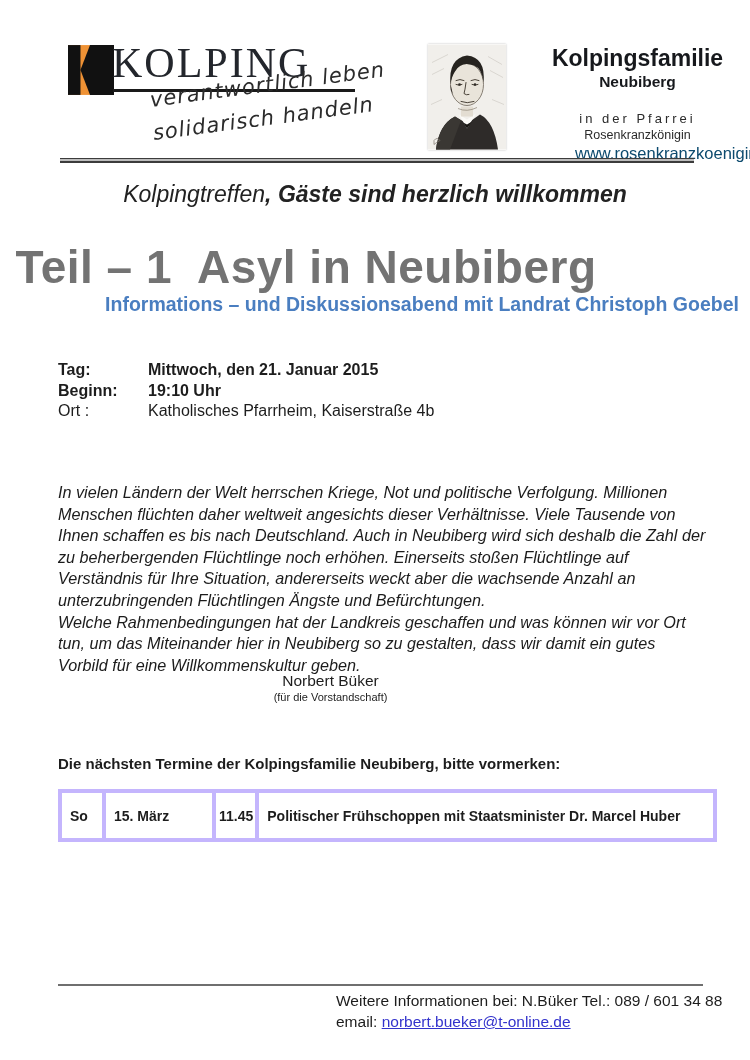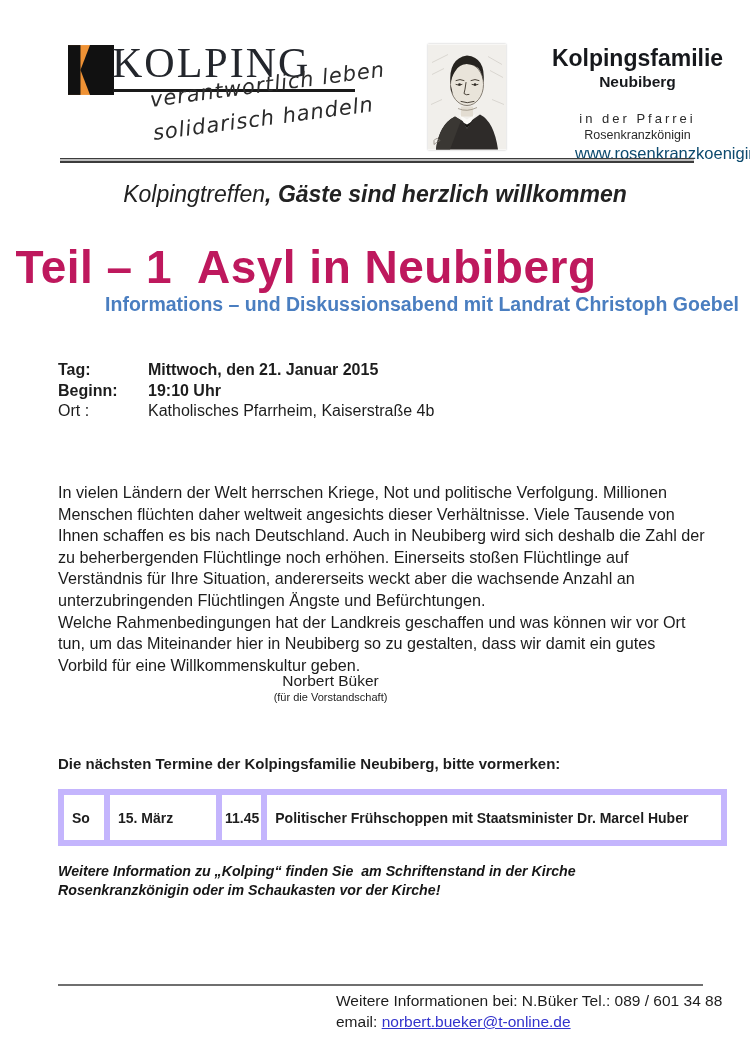--- a/index.html
+++ b/index.html
@@ -34,45 +34,45 @@
     left:60px;top:158px;width:634px;height:5px;
     background:linear-gradient(to bottom,#3c3c3c 0 1.5px,#bdbdbd 1.5px 3.5px,#3c3c3c 3.5px 5px);
   }
 
   
   .invite{left:0;top:181px;width:750px;text-align:center;font-size:23px;font-style:italic;color:#222;}
   .invite .lead{font-weight:normal;}
   .invite .rest{font-weight:bold;}
   .event-title{
     left:0;top:240px;width:612px;text-align:center;white-space:pre;
-    font-size:46px;font-weight:bold;color:#be185d;letter-spacing:0.5px;
+    font-size:46px;font-weight:bold;color:#737373;letter-spacing:0.5px;
   }
   .event-subtitle{
     left:0;top:293px;width:750px;text-align:center;
     font-size:19.5px;font-weight:bold;color:#4a7ec0;margin-left:47px;
   }
 
   
   .details{left:58px;top:360px;font-size:16px;line-height:20.5px;}
   .details .lbl{display:inline-block;width:90px;}
   .bold{font-weight:bold;}
 
   
   .bodytext{left:58px;top:482px;width:648px;font-size:16.2px;line-height:21.6px;color:#1c1c1c;}
-  .bodytext p{margin:0;}
+  .bodytext p{margin:0;font-style:italic;}
 
   .signature{left:0;top:672px;width:661px;text-align:center;}
   .sig-name{font-size:15.5px;}
   .sig-role{font-size:11px;line-height:14px;}
 
   
   .termine-heading{left:58px;top:755px;font-size:15px;font-weight:bold;}
   .termine-table{left:58px;top:789px;border-collapse:collapse;}
   .termine-table td{
-    border:6px solid #c4b5fd;font-size:14px;font-weight:bold;
+    border:4px solid #c4b5fd;font-size:14px;font-weight:bold;
     height:45px;padding:0 6px 0 8px;vertical-align:middle;white-space:nowrap;
   }
   .td-day{width:26px;}
   .td-date{width:92px;}
   .td-time{width:32px;padding-left:3px !important;padding-right:2px !important;border-radius:17px;}
   .td-event{width:440px;}
 
   .note{
     left:58px;top:862px;width:650px;font-size:14.2px;font-weight:bold;font-style:italic;
     line-height:19px;white-space:pre-wrap;color:#161616;
@@ -181,21 +181,20 @@
     <tbody>
       <tr>
         <td class="td-day">So</td>
         <td class="td-date">15. März</td>
         <td class="td-time">11.45</td>
         <td class="td-event">Politischer Frühschoppen mit Staatsminister Dr. Marcel Huber</td>
       </tr>
     </tbody>
   </table>
 
-  <div class="abs note">Weitere Information zu „Kolping“ finden Sie  am Schriftenstand in der Kirche Rosenkranzkönigin oder im Schaukasten vor der Kirche!</div>
 
   <div class="abs footer-rule"></div>
   <div class="abs footer">
     <div>Weitere Informationen bei: N.Büker Tel.: 089 / 601 34 88</div>
     <div>
       <span>email: </span><a class="email-link">norbert.bueker@t-online.de</a>
     </div>
   </div>
 
 </div>

